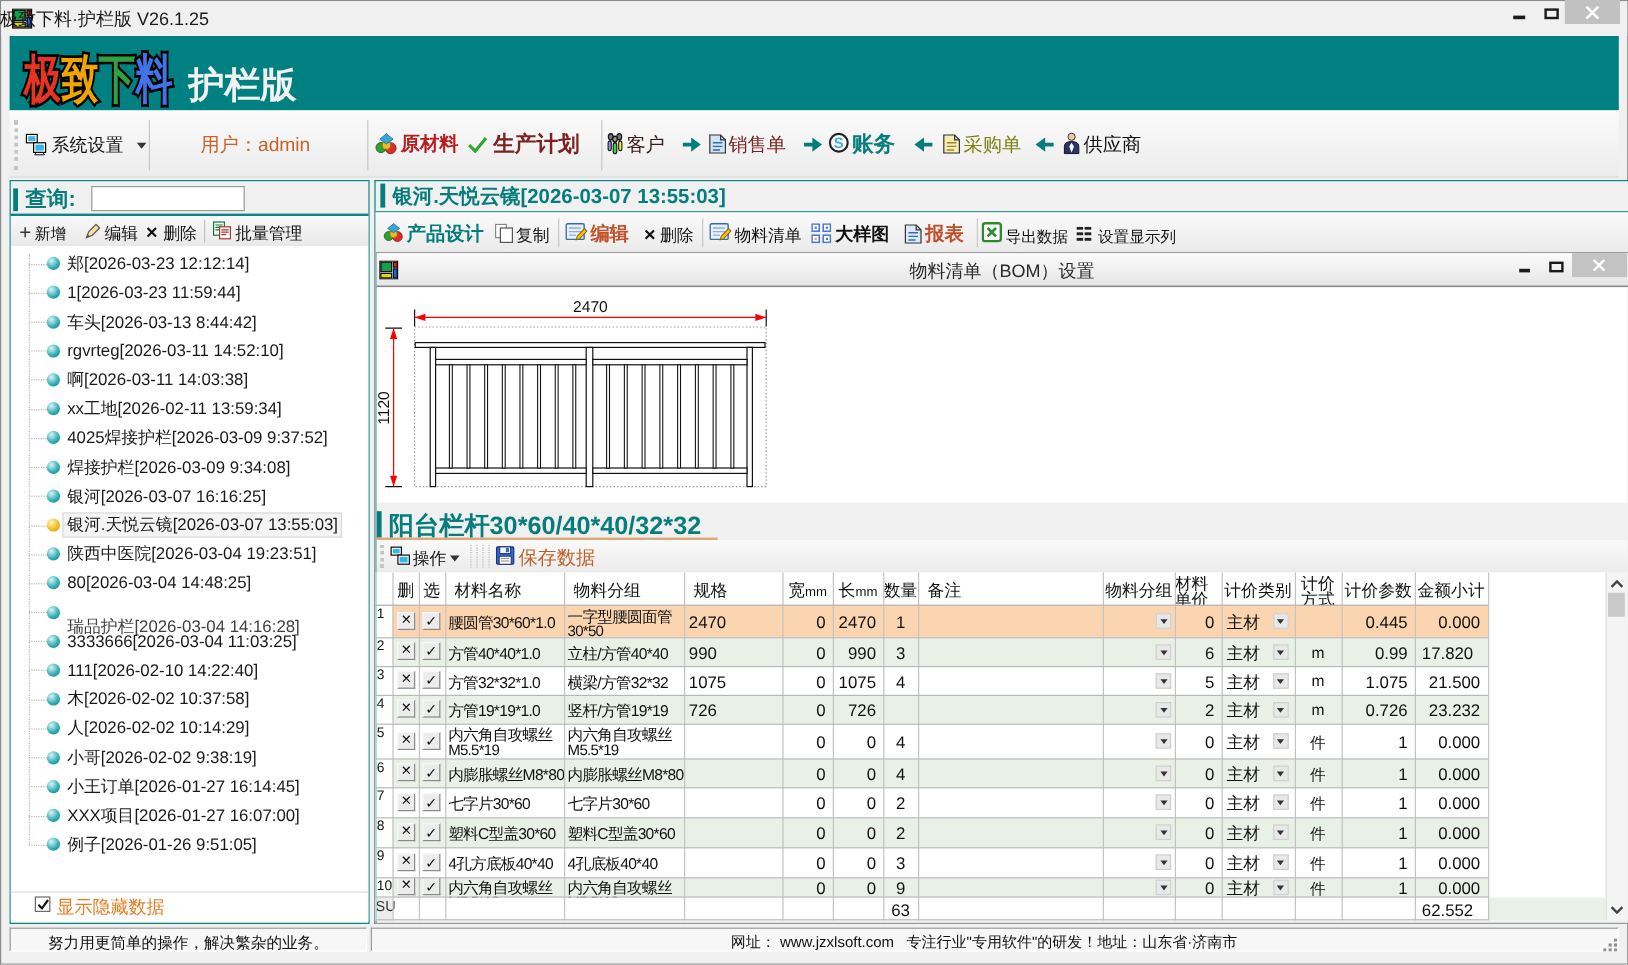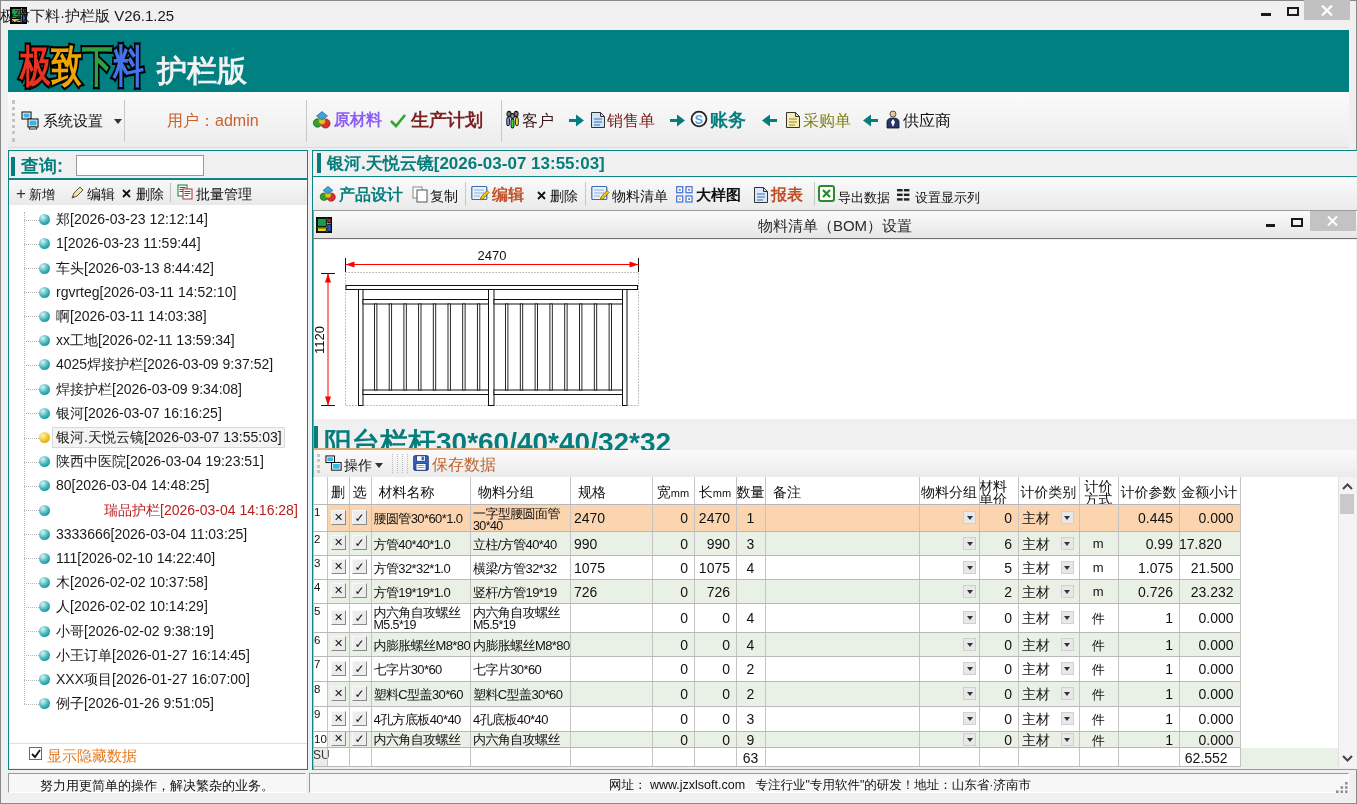--- a/index.html
+++ b/index.html
@@ -51,21 +51,21 @@
 <div class="abs" style="left:124px;top:100px;width:1px;height:42px;background:#c8c8c8;"></div>
 <div class="abs" style="left:167px;top:111px;font-size:16px;color:#c8622c;">用户：admin</div>
 <div class="abs" style="left:306px;top:100px;width:1px;height:42px;background:#c8c8c8;"></div>
 
 <svg class="abs" style="left:312px;top:110px" width="20" height="20" viewBox="0 0 20 20">
  <circle cx="5.5" cy="13" r="4.2" fill="#30a030" stroke="#156015" stroke-width="0.7"></circle>
  <circle cx="13.5" cy="13.5" r="4.6" fill="#d83030" stroke="#8a1515" stroke-width="0.7"></circle>
  <circle cx="10" cy="11" r="3.4" fill="#e8c020" stroke="#9a7a10" stroke-width="0.7"></circle>
  <path d="M10 1.5 l5.5 4.5 -5.5 4 -5.5-4 z" fill="#3aa6d8" stroke="#1a6a9a" stroke-width="0.7"></path>
 </svg>
-<div class="abs" style="left:334px;top:110px;font-size:16px;font-weight:bold;color:#8b5cf6;">原材料</div>
+<div class="abs" style="left:334px;top:110px;font-size:16px;font-weight:bold;color:#b91c1c;">原材料</div>
 
 <svg class="abs" style="left:389px;top:113px" width="18" height="15" viewBox="0 0 18 15">
  <path d="M2,8 L7,13 L16,2" stroke="#2da82d" stroke-width="2.6" fill="none"></path>
 </svg>
 <div class="abs" style="left:411px;top:108px;font-size:18px;font-weight:bold;color:#7b2222;">生产计划</div>
 
 <div class="abs" style="left:501px;top:100px;width:1px;height:42px;background:#c8c8c8;"></div>
 
 <svg class="abs" style="left:505px;top:110px" width="15" height="19" viewBox="0 0 19 19" preserveAspectRatio="none">
  <circle cx="5" cy="4" r="2.6" fill="#777" stroke="#111" stroke-width="1.2"></circle>
@@ -182,21 +182,21 @@
 <div class="abs" style="left:39px;top:432px;width:11px;height:11px;border-radius:50%;background:radial-gradient(circle at 35% 30%, #fdf3c0, #f0c020 55%, #c89010);"></div>
 <div class="abs" style="left:56px;top:429px;font-size:14px;color:#1a1a1a;">银河.天悦云镜[2026-03-07 13:55:03]</div>
 <div class="abs" style="left:24px;top:462px;width:15px;height:0;border-top:1px dotted #b9b9b9;"></div>
 <div class="abs" style="left:39px;top:456px;width:11px;height:11px;border-radius:50%;background:radial-gradient(circle at 35% 30%, #d8f4f4, #35b0b8 55%, #0c7880);"></div>
 <div class="abs" style="left:56px;top:453px;font-size:14px;color:#1a1a1a;">陕西中医院[2026-03-04 19:23:51]</div>
 <div class="abs" style="left:24px;top:486px;width:15px;height:0;border-top:1px dotted #b9b9b9;"></div>
 <div class="abs" style="left:39px;top:480px;width:11px;height:11px;border-radius:50%;background:radial-gradient(circle at 35% 30%, #d8f4f4, #35b0b8 55%, #0c7880);"></div>
 <div class="abs" style="left:56px;top:477px;font-size:14px;color:#1a1a1a;">80[2026-03-04 14:48:25]</div>
 <div class="abs" style="left:24px;top:510px;width:15px;height:0;border-top:1px dotted #b9b9b9;"></div>
 <div class="abs" style="left:39px;top:505px;width:11px;height:11px;border-radius:50%;background:radial-gradient(circle at 35% 30%, #d8f4f4, #35b0b8 55%, #0c7880);"></div>
-<div class="abs" style="left:56px;top:502px;font-size:14px;color:#b91c1c;margin-left:48px;">瑞品护栏[2026-03-04 14:16:28]</div>
+<div class="abs" style="left:56px;top:514px;font-size:14px;color:#404040;">瑞品护栏[2026-03-04 14:16:28]</div>
 <div class="abs" style="left:24px;top:534px;width:15px;height:0;border-top:1px dotted #b9b9b9;"></div>
 <div class="abs" style="left:39px;top:529px;width:11px;height:11px;border-radius:50%;background:radial-gradient(circle at 35% 30%, #d8f4f4, #35b0b8 55%, #0c7880);"></div>
 <div class="abs" style="left:56px;top:526px;font-size:14px;color:#1a1a1a;">3333666[2026-03-04 11:03:25]</div>
 <div class="abs" style="left:24px;top:558px;width:15px;height:0;border-top:1px dotted #b9b9b9;"></div>
 <div class="abs" style="left:39px;top:553px;width:11px;height:11px;border-radius:50%;background:radial-gradient(circle at 35% 30%, #d8f4f4, #35b0b8 55%, #0c7880);"></div>
 <div class="abs" style="left:56px;top:550px;font-size:14px;color:#1a1a1a;">111[2026-02-10 14:22:40]</div>
 <div class="abs" style="left:24px;top:583px;width:15px;height:0;border-top:1px dotted #b9b9b9;"></div>
 <div class="abs" style="left:39px;top:577px;width:11px;height:11px;border-radius:50%;background:radial-gradient(circle at 35% 30%, #d8f4f4, #35b0b8 55%, #0c7880);"></div>
 <div class="abs" style="left:56px;top:574px;font-size:14px;color:#1a1a1a;">木[2026-02-02 10:37:58]</div>
 <div class="abs" style="left:24px;top:607px;width:15px;height:0;border-top:1px dotted #b9b9b9;"></div>
@@ -380,21 +380,21 @@
   <rect x="235.9" y="64" width="2.4" height="86"></rect>
   <rect x="250.7" y="64" width="2.4" height="86"></rect>
   <rect x="265.5" y="64" width="2.4" height="86"></rect>
   <rect x="280.3" y="64" width="2.4" height="86"></rect>
   <rect x="295.1" y="64" width="2.4" height="86"></rect>
  </g>
 </svg>
 
 <div class="abs" style="left:314px;top:419px;width:1042px;height:31px;background:#f0f0f0;"></div>
 <div class="abs" style="left:314px;top:426px;width:4px;height:22px;background:#067d7d;"></div>
-<div class="abs" style="left:324px;top:424px;font-size:28px;font-weight:bold;color:#067d7d;">阳台栏杆30*60/40*40/32*32</div>
+<div class="abs" style="left:324px;top:424px;font-size:21px;font-weight:bold;color:#067d7d;">阳台栏杆30*60/40*40/32*32</div>
 <div class="abs" style="left:314px;top:448px;width:284px;height:2px;background:#dfa878;"></div>
 <div class="abs" style="left:314px;top:450px;width:1042px;height:27px;background:linear-gradient(#fafafa,#ebebeb);"></div>
 <div class="abs" style="left:317px;top:454px;width:0;height:19px;border-left:3px dotted #c4c4c4;"></div>
 <svg class="abs" style="left:325px;top:455px" width="18" height="18" viewBox="0 0 19 19">
  <rect x="1" y="1" width="9" height="7" fill="#fff" stroke="#000"></rect>
  <rect x="2.5" y="2.5" width="6" height="4" fill="#35b6e8"></rect>
  <rect x="7" y="8" width="10" height="8" fill="#fff" stroke="#000"></rect>
  <rect x="8.5" y="9.5" width="7" height="5" fill="#35b6e8"></rect>
 </svg>
 <div class="abs" style="left:344px;top:457px;font-size:14px;color:#111;">操作</div>
@@ -427,21 +427,21 @@
 <div class="abs" style="left:1018px;top:484px;width:60.5px;text-align:center;font-size:14px;color:#111;font-weight:normal;white-space:nowrap;overflow:hidden;">计价类别</div>
 <div class="abs" style="left:1078.5px;top:480px;width:39.5px;text-align:center;font-size:14px;color:#111;font-weight:normal;line-height:13px;white-space:nowrap;overflow:hidden;">计价<br>方式</div>
 <div class="abs" style="left:1118px;top:484px;width:61px;text-align:center;font-size:14px;color:#111;font-weight:normal;white-space:nowrap;overflow:hidden;">计价参数</div>
 <div class="abs" style="left:1179px;top:484px;width:60.5px;text-align:center;font-size:14px;color:#111;font-weight:normal;white-space:nowrap;overflow:hidden;">金额小计</div>
 <div class="abs" style="left:327px;top:505px;width:912.5px;height:26px;background:#fbd5b0;"></div>
 <div class="abs" style="left:314px;top:506px;font-size:11.5px;color:#111;">1</div>
 <div class="abs" style="left:331px;top:510px;width:15px;height:15px;background:#ececec;border:1px solid;border-color:#f8f8f8 #8a8a8a #8a8a8a #f8f8f8;font-size:11px;text-align:center;line-height:13px;color:#111;">✕</div>
 <div class="abs" style="left:352px;top:510px;width:15px;height:15px;background:#ececec;border:1px solid;border-color:#f8f8f8 #8a8a8a #8a8a8a #f8f8f8;font-size:12px;text-align:center;line-height:14px;color:#111;">✓</div>
 <div class="abs" style="left:373.5px;top:510px;width:96.5px;text-align:left;font-size:13px;color:#111;font-weight:normal;letter-spacing:-0.6px;white-space:nowrap;overflow:hidden;">腰圆管30*60*1.0</div>
 <div class="abs" style="left:473px;top:507px;width:97px;text-align:left;font-size:13px;color:#111;font-weight:normal;line-height:13px;letter-spacing:-0.6px;white-space:nowrap;overflow:hidden;">一字型腰圆面管</div>
-<div class="abs" style="left:473px;top:520px;width:97px;text-align:left;font-size:12.5px;color:#111;font-weight:normal;line-height:13px;letter-spacing:-0.6px;white-space:nowrap;overflow:hidden;">30*40</div>
+<div class="abs" style="left:473px;top:520px;width:97px;text-align:left;font-size:12.5px;color:#111;font-weight:normal;line-height:13px;letter-spacing:-0.6px;white-space:nowrap;overflow:hidden;">30*50</div>
 <div class="abs" style="left:574px;top:510px;width:78px;text-align:left;font-size:14px;color:#111;font-weight:normal;white-space:nowrap;overflow:hidden;">2470</div>
 <div class="abs" style="left:652px;top:510px;width:36px;text-align:right;font-size:14px;color:#111;font-weight:normal;white-space:nowrap;overflow:hidden;">0</div>
 <div class="abs" style="left:694px;top:510px;width:36px;text-align:right;font-size:14px;color:#111;font-weight:normal;white-space:nowrap;overflow:hidden;">2470</div>
 <div class="abs" style="left:736px;top:510px;width:29px;text-align:center;font-size:14px;color:#111;font-weight:normal;white-space:nowrap;overflow:hidden;">1</div>
 <div class="abs" style="left:963px;top:511px;width:13px;height:13px;background:#e8e8e8;border:1px solid #d0d0d0;"></div>
 <div class="abs" style="left:966.5px;top:516px;width:0;height:0;border:3.2px solid transparent;border-top:4px solid #333;"></div>
 <div class="abs" style="left:979px;top:510px;width:33px;text-align:right;font-size:14px;color:#111;font-weight:normal;white-space:nowrap;overflow:hidden;">0</div>
 <div class="abs" style="left:1022px;top:510px;width:56.5px;text-align:left;font-size:14px;color:#111;font-weight:normal;white-space:nowrap;overflow:hidden;">主材</div>
 <div class="abs" style="left:1060.5px;top:511px;width:13px;height:13px;background:#e8e8e8;border:1px solid #d0d0d0;"></div>
 <div class="abs" style="left:1064.0px;top:516px;width:0;height:0;border:3.2px solid transparent;border-top:4px solid #333;"></div>
@@ -459,21 +459,21 @@
 <div class="abs" style="left:694px;top:536px;width:36px;text-align:right;font-size:14px;color:#111;font-weight:normal;white-space:nowrap;overflow:hidden;">990</div>
 <div class="abs" style="left:736px;top:536px;width:29px;text-align:center;font-size:14px;color:#111;font-weight:normal;white-space:nowrap;overflow:hidden;">3</div>
 <div class="abs" style="left:963px;top:537px;width:13px;height:13px;background:#e8e8e8;border:1px solid #d0d0d0;"></div>
 <div class="abs" style="left:966.5px;top:542px;width:0;height:0;border:3.2px solid transparent;border-top:4px solid #333;"></div>
 <div class="abs" style="left:979px;top:536px;width:33px;text-align:right;font-size:14px;color:#111;font-weight:normal;white-space:nowrap;overflow:hidden;">6</div>
 <div class="abs" style="left:1022px;top:536px;width:56.5px;text-align:left;font-size:14px;color:#111;font-weight:normal;white-space:nowrap;overflow:hidden;">主材</div>
 <div class="abs" style="left:1060.5px;top:537px;width:13px;height:13px;background:#e8e8e8;border:1px solid #d0d0d0;"></div>
 <div class="abs" style="left:1064.0px;top:542px;width:0;height:0;border:3.2px solid transparent;border-top:4px solid #333;"></div>
 <div class="abs" style="left:1078.5px;top:536px;width:39.5px;text-align:center;font-size:13px;color:#111;font-weight:normal;white-space:nowrap;overflow:hidden;">m</div>
 <div class="abs" style="left:1118px;top:536px;width:55px;text-align:right;font-size:14px;color:#111;font-weight:normal;white-space:nowrap;overflow:hidden;">0.99</div>
-<div class="abs" style="left:1179px;top:536px;width:54.5px;text-align:left;font-size:14px;color:#111;font-weight:normal;white-space:nowrap;overflow:hidden;">17.820</div>
+<div class="abs" style="left:1179px;top:536px;width:54.5px;text-align:center;font-size:14px;color:#111;font-weight:normal;white-space:nowrap;overflow:hidden;">17.820</div>
 <div class="abs" style="left:327px;top:556px;width:912.5px;height:23px;background:#fff;"></div>
 <div class="abs" style="left:314px;top:557px;font-size:11.5px;color:#111;">3</div>
 <div class="abs" style="left:331px;top:559px;width:15px;height:15px;background:#ececec;border:1px solid;border-color:#f8f8f8 #8a8a8a #8a8a8a #f8f8f8;font-size:11px;text-align:center;line-height:13px;color:#111;">✕</div>
 <div class="abs" style="left:352px;top:559px;width:15px;height:15px;background:#ececec;border:1px solid;border-color:#f8f8f8 #8a8a8a #8a8a8a #f8f8f8;font-size:12px;text-align:center;line-height:14px;color:#111;">✓</div>
 <div class="abs" style="left:373.5px;top:560px;width:96.5px;text-align:left;font-size:13px;color:#111;font-weight:normal;letter-spacing:-0.6px;white-space:nowrap;overflow:hidden;">方管32*32*1.0</div>
 <div class="abs" style="left:473px;top:560px;width:97px;text-align:left;font-size:13px;color:#111;font-weight:normal;letter-spacing:-0.6px;white-space:nowrap;overflow:hidden;">横梁/方管32*32</div>
 <div class="abs" style="left:574px;top:560px;width:78px;text-align:left;font-size:14px;color:#111;font-weight:normal;white-space:nowrap;overflow:hidden;">1075</div>
 <div class="abs" style="left:652px;top:560px;width:36px;text-align:right;font-size:14px;color:#111;font-weight:normal;white-space:nowrap;overflow:hidden;">0</div>
 <div class="abs" style="left:694px;top:560px;width:36px;text-align:right;font-size:14px;color:#111;font-weight:normal;white-space:nowrap;overflow:hidden;">1075</div>
 <div class="abs" style="left:736px;top:560px;width:29px;text-align:center;font-size:14px;color:#111;font-weight:normal;white-space:nowrap;overflow:hidden;">4</div>

